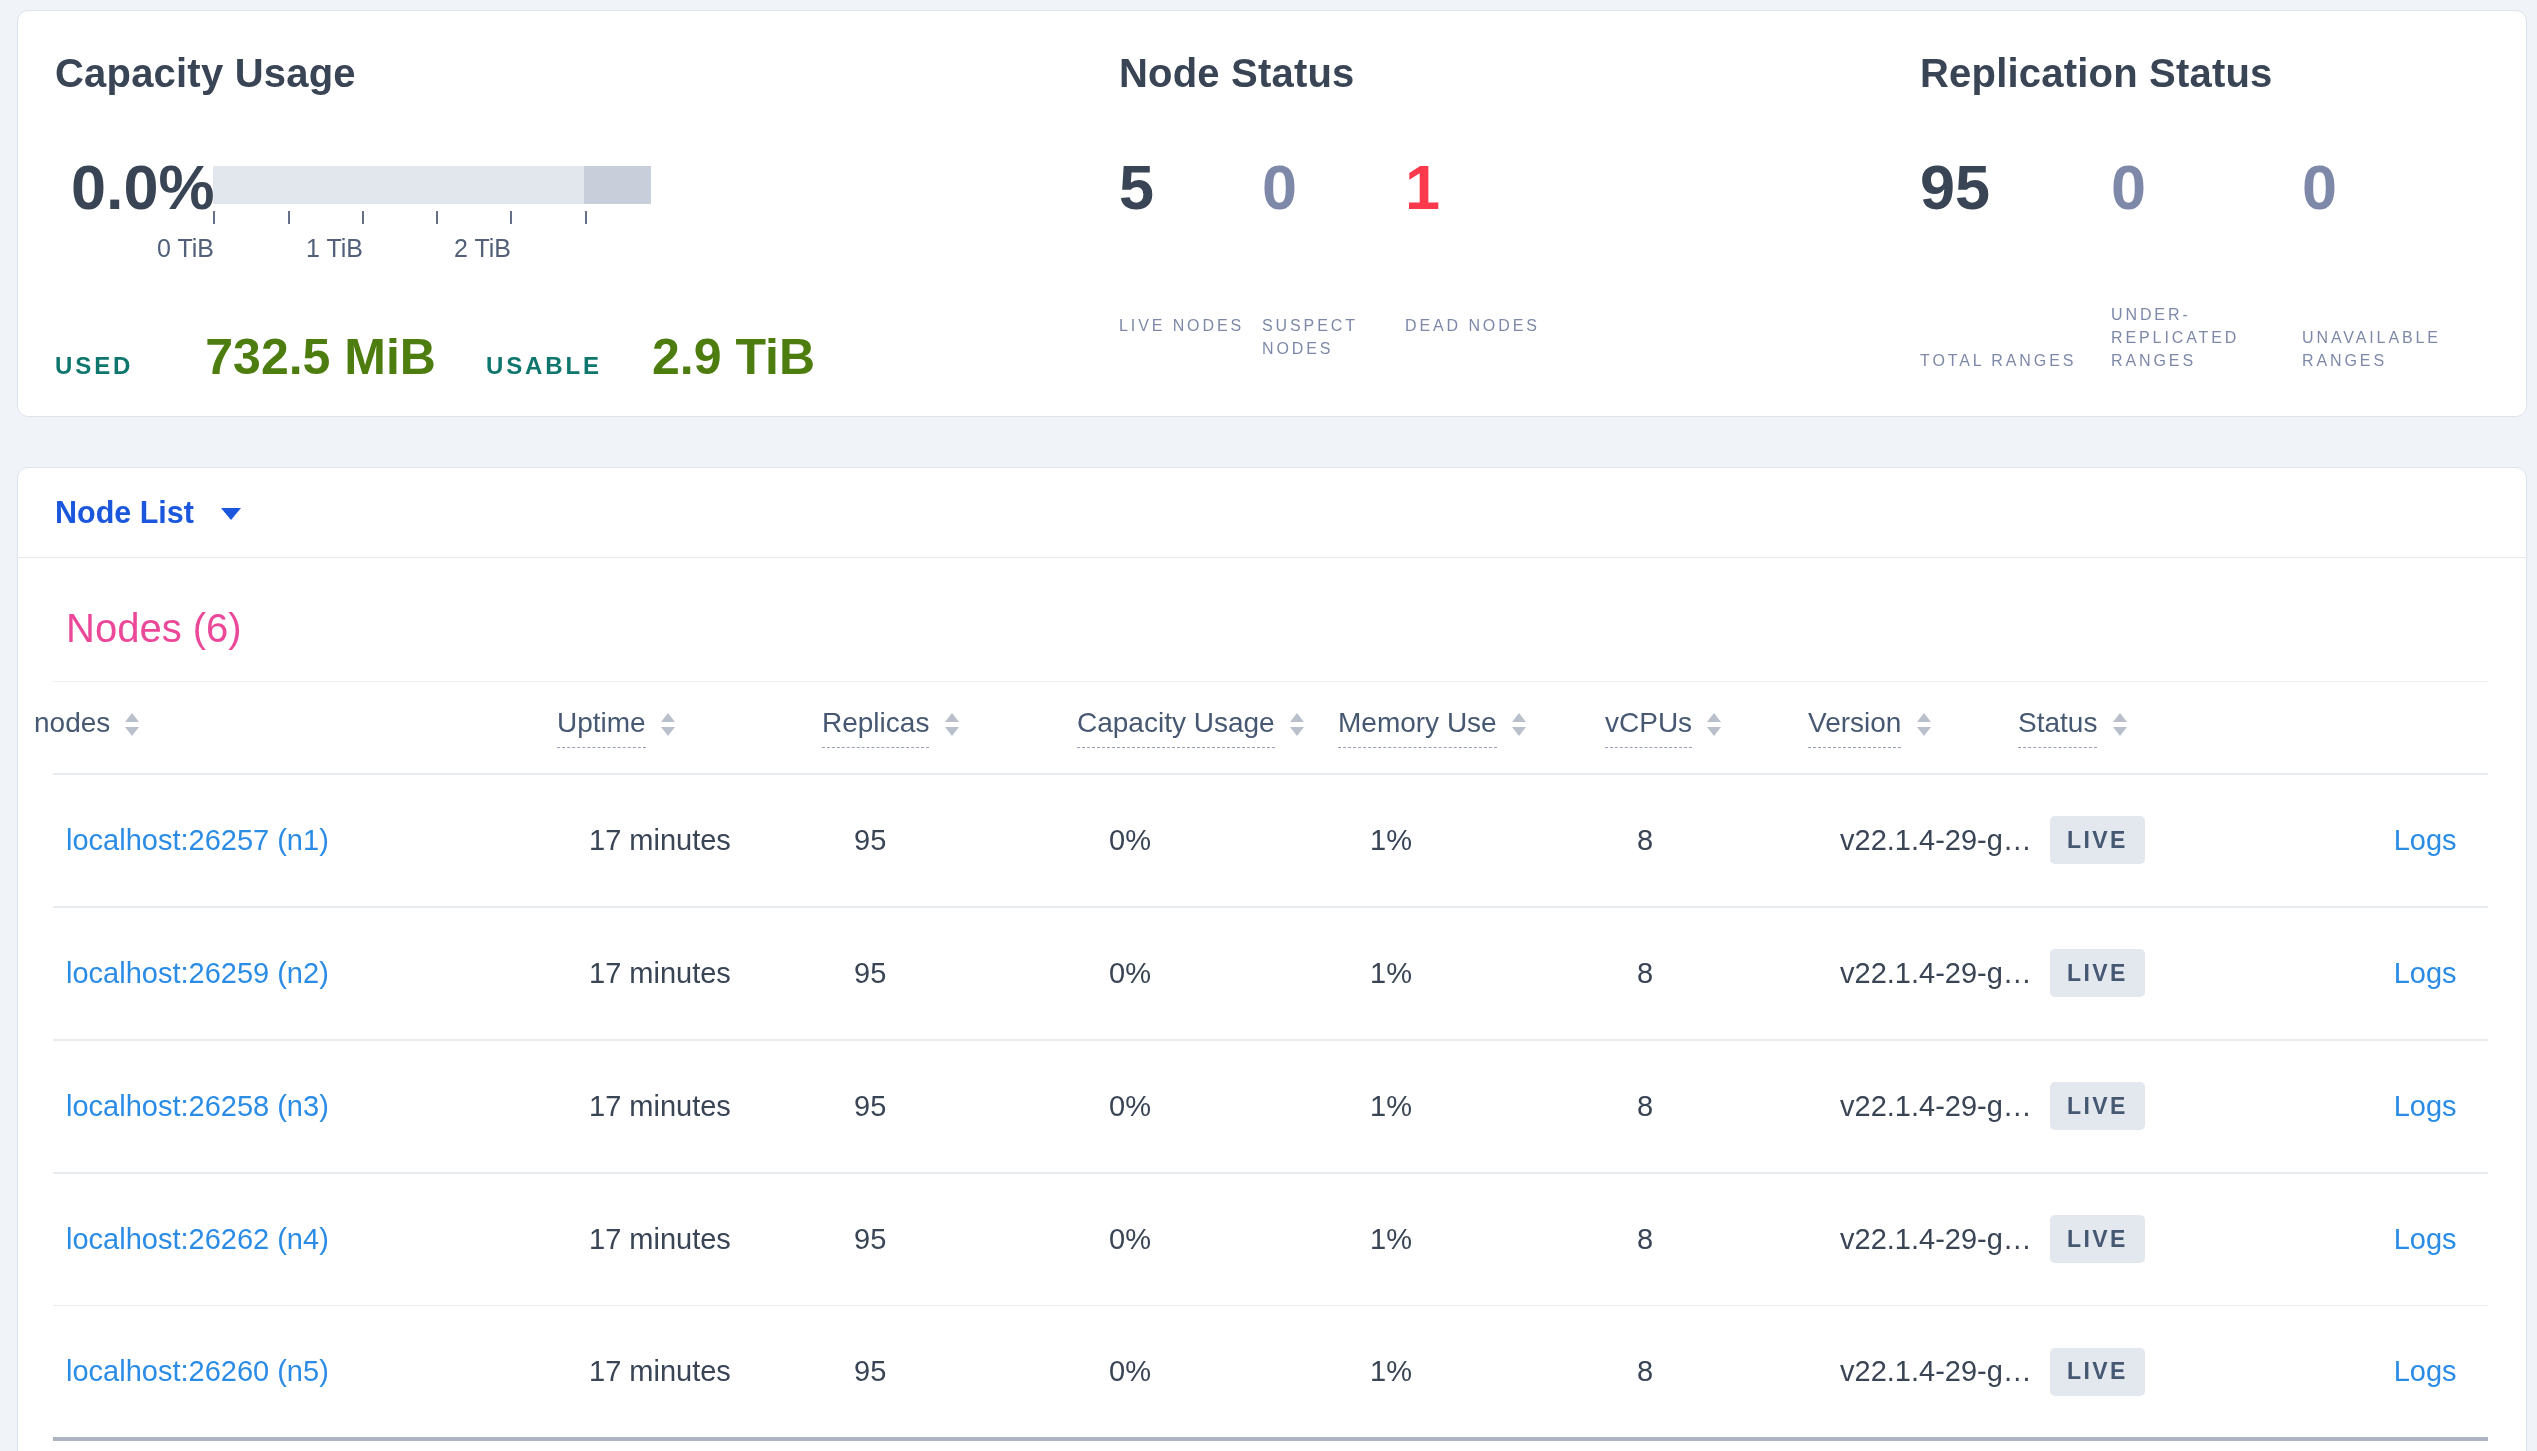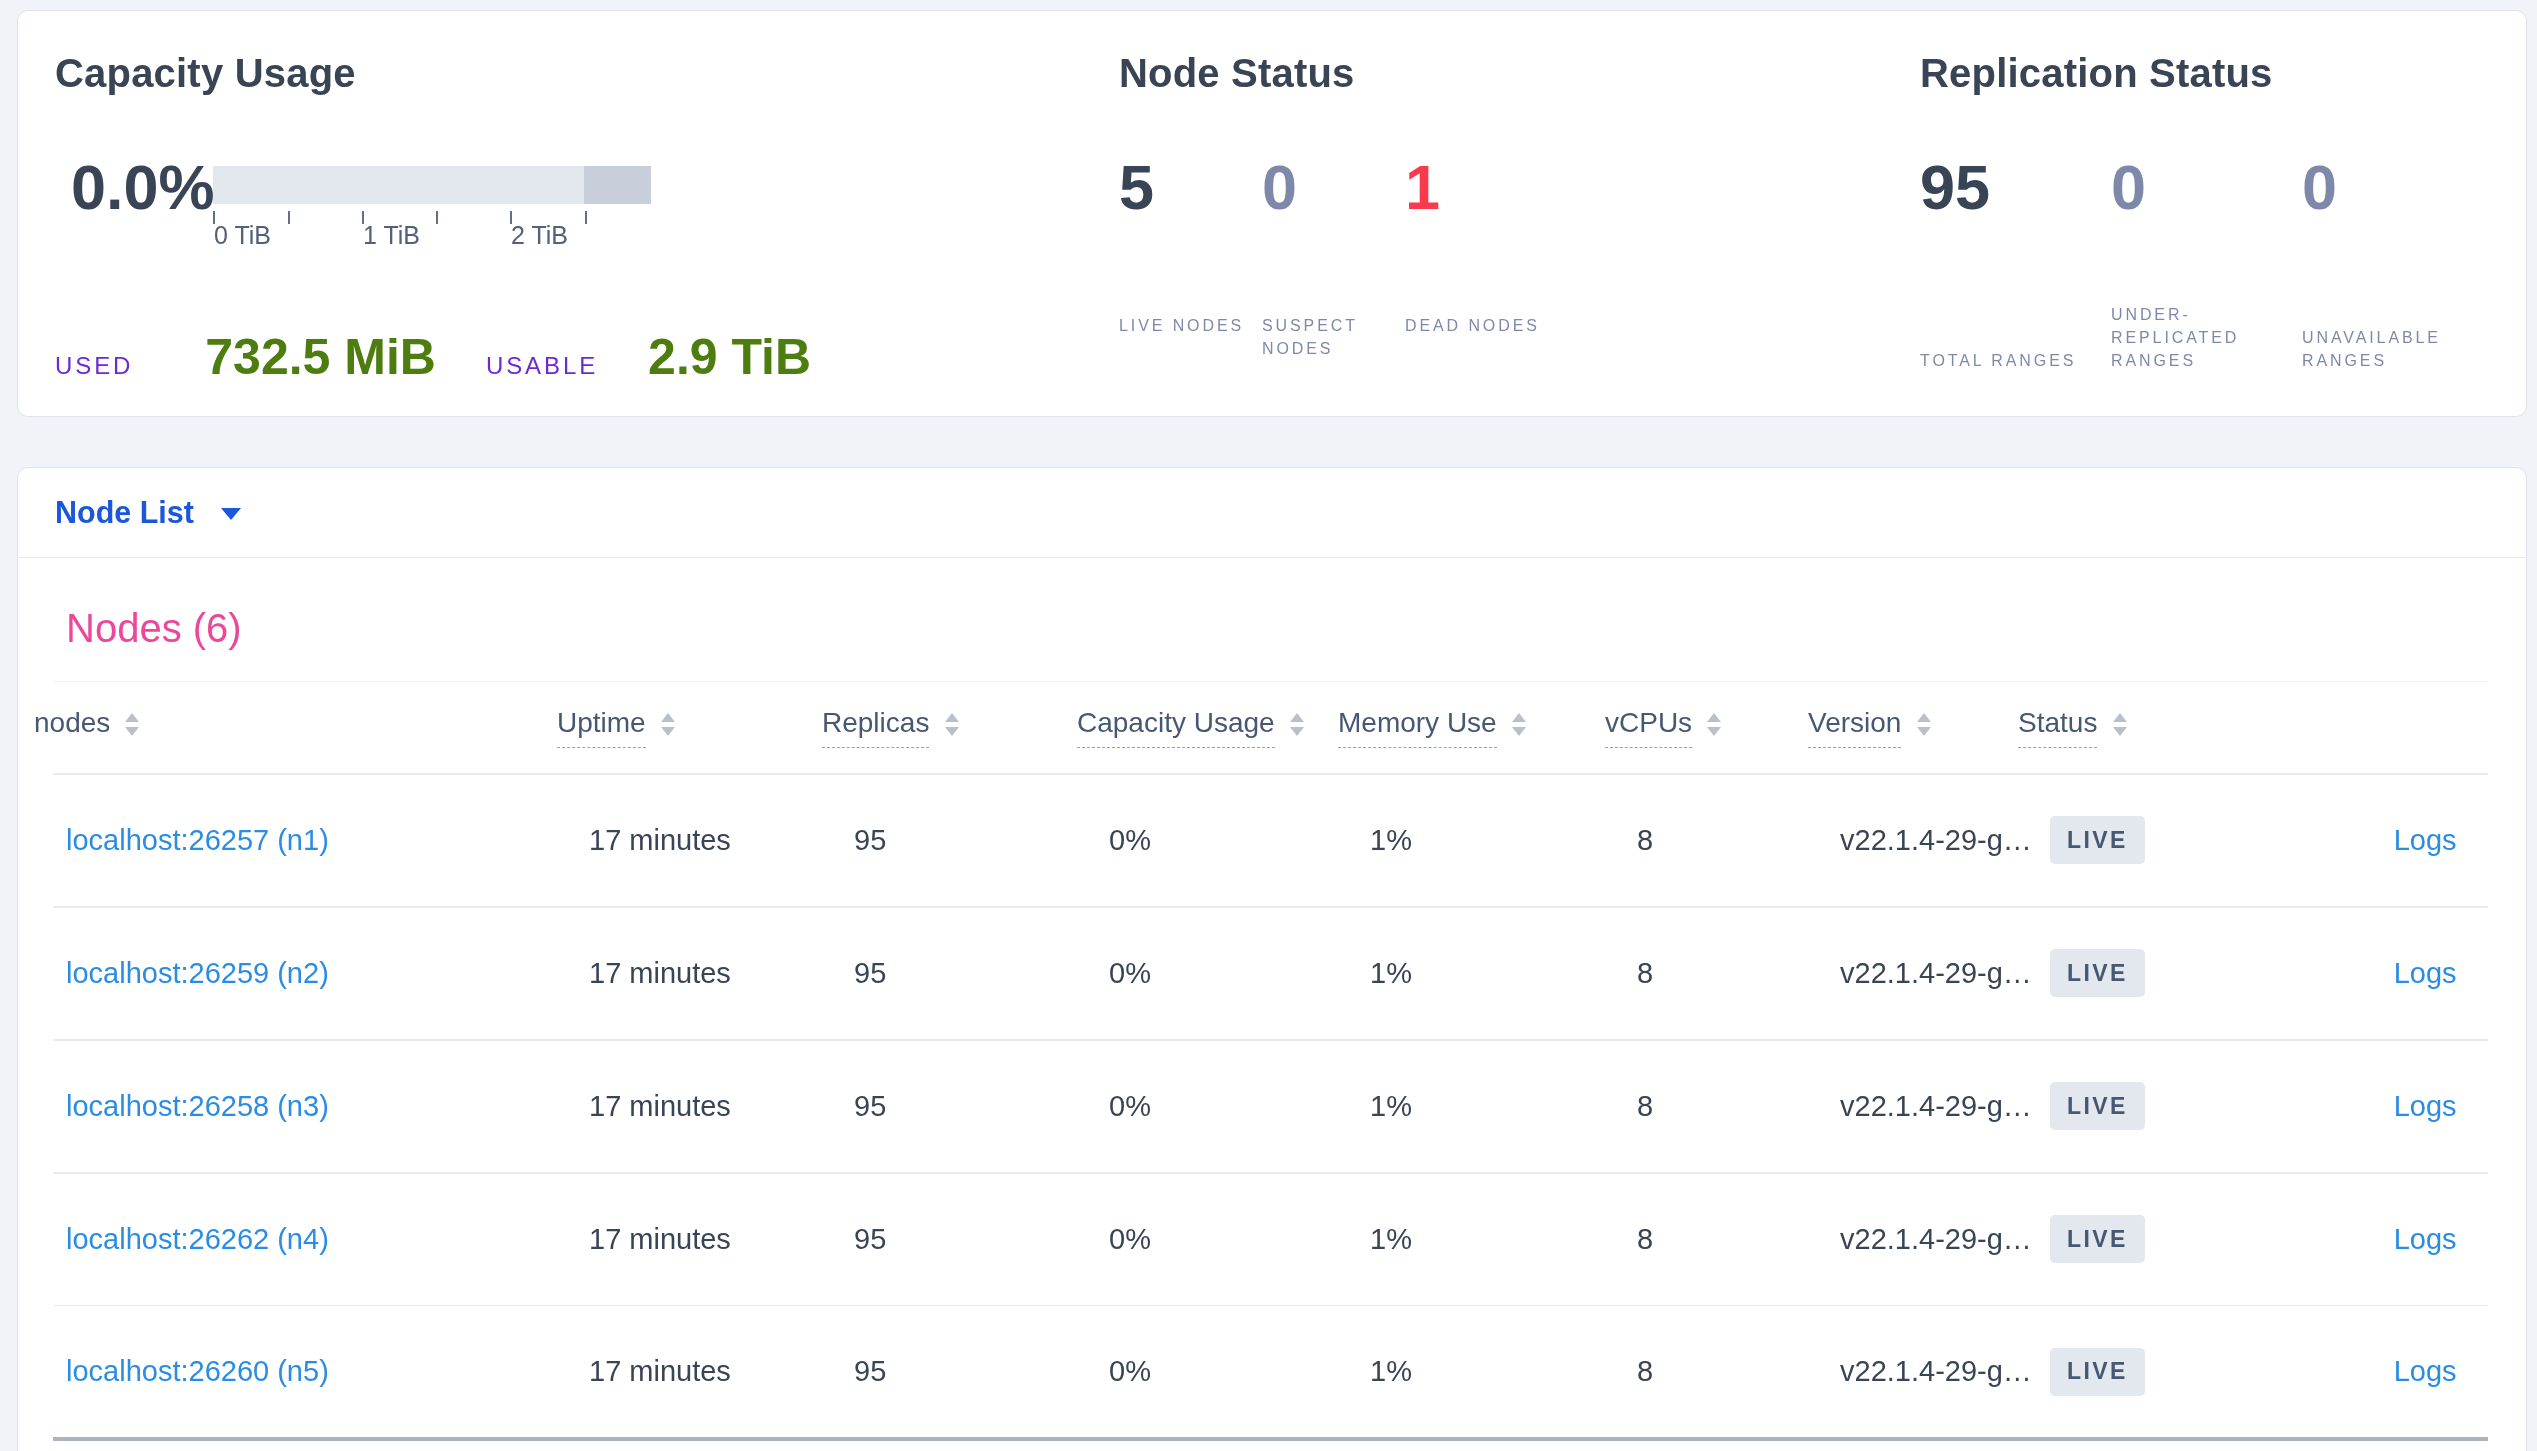--- a/index.html
+++ b/index.html
@@ -45,28 +45,28 @@
     position:absolute;left:195px;top:155px;width:438px;height:38px;
     background:#e2e6ed;
   }
   .cap-bar-dark{
     position:absolute;right:0;top:0;width:67px;height:38px;background:#c9cfda;
   }
   .tick{
     position:absolute;top:200px;width:1.9px;height:13.3px;background:#64708a;
   }
   .tick-label{
-    position:absolute;top:210px;width:114px;text-align:right;
+    position:absolute;top:223px;width:114px;text-align:left;
     font-size:25px;color:#52607a;
   }
   .used-row{
     position:absolute;left:37px;top:317px;
     display:flex;align-items:baseline;
   }
-  .kv-label{font-size:24px;font-weight:400;letter-spacing:2.9px;color:#6d28d9;}
+  .kv-label{font-size:24px;font-weight:700;letter-spacing:2.9px;color:#0f766e;}
   .kv-value{font-size:50px;font-weight:600;color:#4d7c0f;}
   
   .ns-title{left:1101px;}
   .ns-stats{left:1101px;top:145px;}
   .ns-labels{left:1101px;top:303px;}
   .ns-col{width:143px;}
   
   .rp-title{left:1902px;}
   .rp-stats{left:1902px;top:145px;}
   .rp-labels{left:1902px;top:229px;height:133px;align-items:flex-end;}

